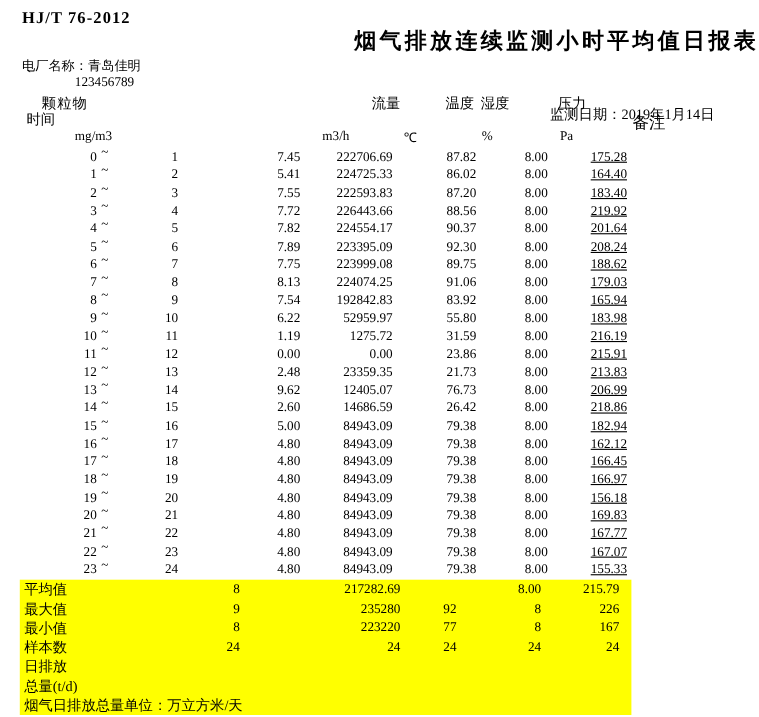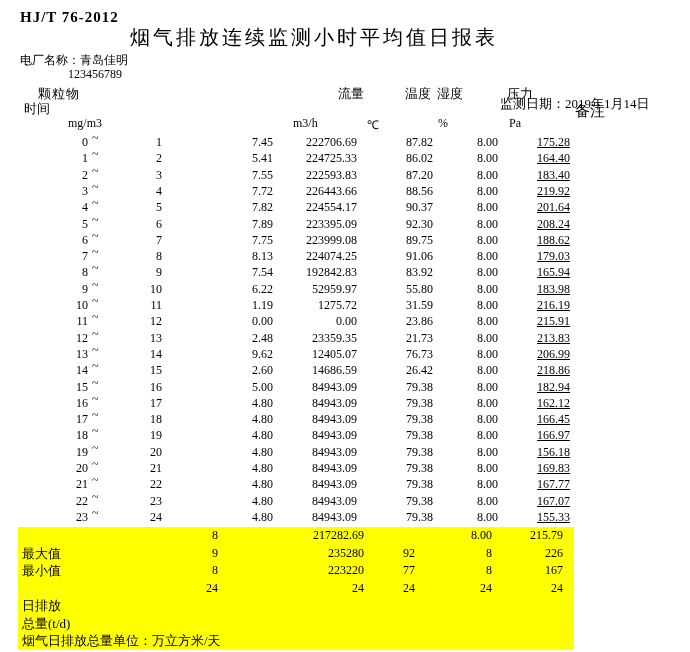--- a/index.html
+++ b/index.html
@@ -2,21 +2,21 @@
 <html><head>
 <meta charset="utf-8">
 <style>
   html,body{margin:0;padding:0;}
   body{
     width:690px;height:652px;position:relative;background:#ffffff;
     font-family:"Liberation Serif", serif;color:#000;overflow:hidden;
   }
   .abs{position:absolute;white-space:nowrap;}
   .std{left:20px;top:9px;font-size:15px;font-weight:bold;letter-spacing:1px;}
-  .title{left:130px;top:24px;width:560px;text-align:left;font-size:20px;font-weight:normal;
+  .title{left:130px;top:24px;width:560px;text-align:right;font-size:20px;font-weight:bold;
          letter-spacing:3px;font-family:"Liberation Sans", sans-serif;}
   .plant{left:20px;top:52px;font-size:12px;}
   .mark{left:24px;top:61px;font-size:13px;}
   .plantcode{left:68px;top:67px;font-size:12px;}
   .mdate{left:500px;top:67px;font-size:13px;margin-top:28px;}
   .h-pm{left:38px;top:85px;font-size:13px;letter-spacing:1px;}
   .h-flow{left:338px;top:85px;font-size:13px;text-align:right;}
   .h-temp{left:405px;top:85px;font-size:13px;}
   .h-hum{left:437px;top:85px;font-size:13px;}
   .h-pres{left:507px;top:85px;font-size:13px;}
@@ -309,20 +309,21 @@
       <span class="cell c-to">24</span>
       <span class="cell c-pm">4.80</span>
       <span class="cell c-flow">84943.09</span>
       <span class="cell c-temp">79.38</span>
       <span class="cell c-hum">8.00</span>
       <span class="cell c-pres">155.33</span>
     </div>
   </div>
 <div id="summary-rows">
     <div class="row" style="top: 529px;">
+      <span class="cell s-label">平均值</span>
       <span class="cell s-c1">8</span>
       <span class="cell s-c2">217282.69</span>
       <span class="cell s-c3"></span>
       <span class="cell s-c4">8.00</span>
       <span class="cell s-c5">215.79</span>
     </div>
     <div class="row" style="top: 546.5px;">
       <span class="cell s-label">最大值</span>
       <span class="cell s-c1">9</span>
       <span class="cell s-c2">235280</span>
@@ -332,20 +333,21 @@
     </div>
     <div class="row" style="top: 564px;">
       <span class="cell s-label">最小值</span>
       <span class="cell s-c1">8</span>
       <span class="cell s-c2">223220</span>
       <span class="cell s-c3">77</span>
       <span class="cell s-c4">8</span>
       <span class="cell s-c5">167</span>
     </div>
     <div class="row" style="top: 581.5px;">
+      <span class="cell s-label">样本数</span>
       <span class="cell s-c1">24</span>
       <span class="cell s-c2">24</span>
       <span class="cell s-c3">24</span>
       <span class="cell s-c4">24</span>
       <span class="cell s-c5">24</span>
     </div>
     <div class="row" style="top: 599px;">
       <span class="cell s-label">日排放</span>
       <span class="cell s-c1"></span>
       <span class="cell s-c2"></span>

